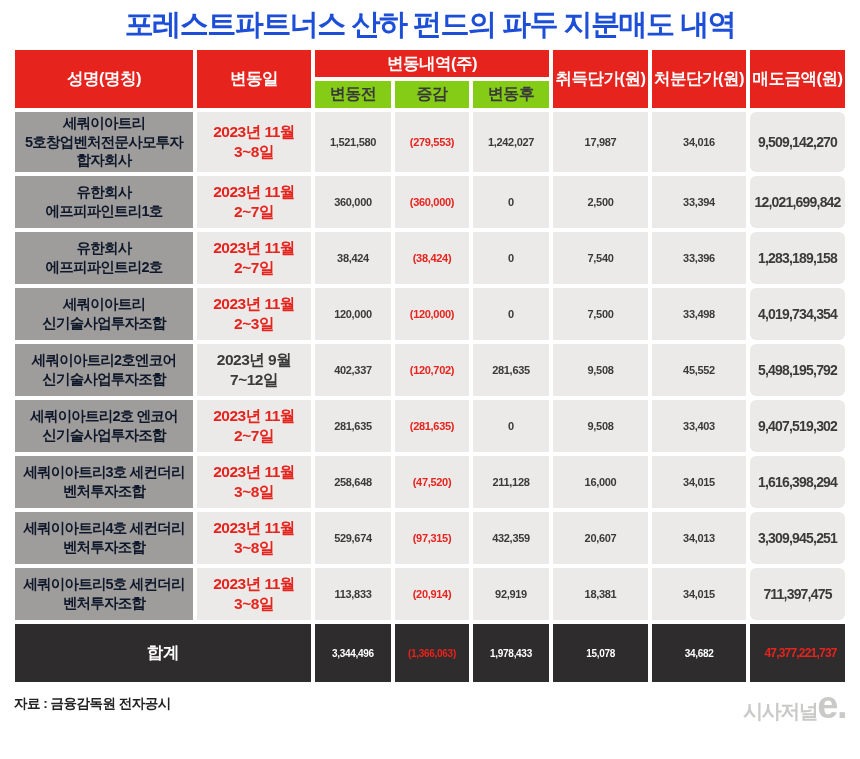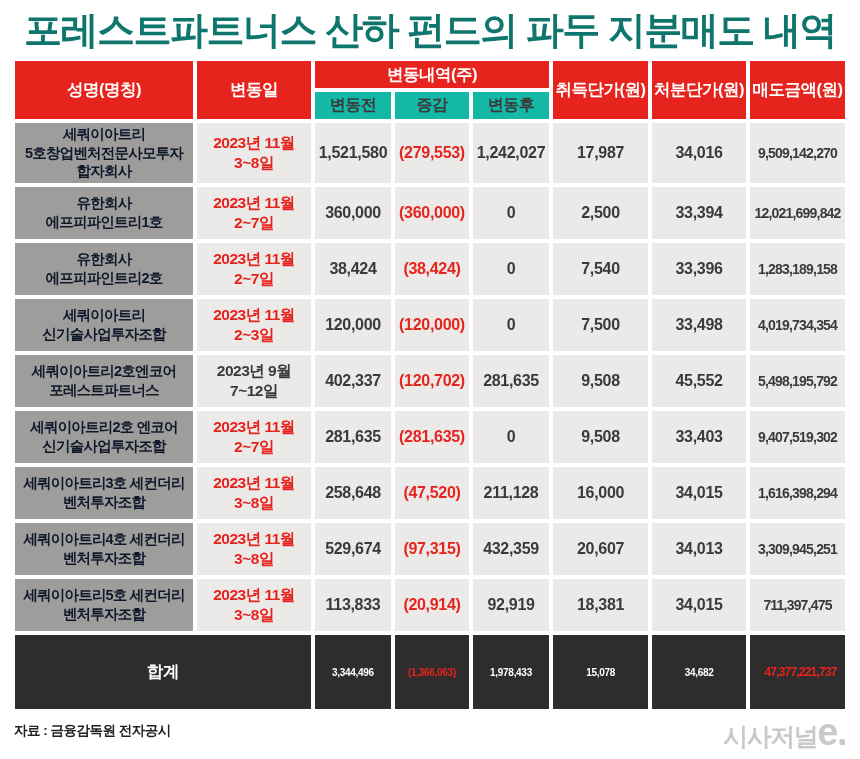--- a/index.html
+++ b/index.html
@@ -6,24 +6,24 @@
   html, body { margin: 0; padding: 0; }
   body {
     width: 860px; height: 759px;
     background: #ffffff;
     font-family: "Liberation Sans", sans-serif;
     overflow: hidden;
   }
   .title {
     margin: 5px 0 1px;
     text-align: center;
-    font-size: 38px;
+    font-size: 29px;
     font-weight: 900;
     letter-spacing: -1.5px;
-    color: #0f766e;
+    color: #1d4ed8;
   }
   table.sale-table {
     table-layout: fixed;
     border-collapse: separate;
     border-spacing: 4px;
     width: 838px;
     margin: 0 11px;
   }
   th, td {
     padding: 0 2px;
@@ -32,21 +32,21 @@
     overflow: hidden;
   }
   th.main {
     background: #e6231d;
     color: #ffffff;
     font-size: 16.5px;
     font-weight: 700;
     letter-spacing: -0.5px;
   }
   th.sub {
-    background: #14b8a6;
+    background: #84cc16;
     color: #3a3a3a;
     font-size: 16px;
     font-weight: 700;
     letter-spacing: -0.5px;
   }
   tr.hr1 { height: 27px; }
   tr.hr2 { height: 27px; }
   tr.data-row { height: 52px; }
   tr.data-row.tall { height: 60px; }
   td.name {
@@ -64,27 +64,27 @@
     font-size: 15.5px;
     font-weight: 700;
     line-height: 1.3;
     letter-spacing: -0.5px;
     white-space: pre-line;
   }
   td.date.plain { color: #3a3a3a; }
   td.num {
     background: #eceae8;
     color: #3a3a3a;
-    font-size: 16px;
+    font-size: 11px;
     font-weight: 700;
     letter-spacing: -0.3px;
   }
   td.num.neg { color: #e6231d; }
-  td.num.amount { font-size: 14px; letter-spacing: -0.8px; }
-  tr.total-row { height: 74px; }
+  td.num.amount { font-size: 14px; letter-spacing: -0.8px; border-radius: 6px; }
+  tr.total-row { height: 58px; }
   tr.total-row td {
     background: #2e2c2c;
     color: #ffffff;
     font-size: 10px;
     font-weight: 700;
     letter-spacing: -0.3px;
   }
   tr.total-row td.label { font-size: 16.5px; }
   tr.total-row td.neg { color: #e8231d; }
   tr.total-row td.amount { font-size: 12px; letter-spacing: -0.8px; padding-left: 8px; }
@@ -101,21 +101,21 @@
     color: #222222;
     padding-bottom: 8px;
   }
   .logo {
     color: #c9c9c8;
     font-weight: 900;
     letter-spacing: -1.5px;
     line-height: 0.85;
     white-space: nowrap;
   }
-  .logo .logo-main { font-size: 25px; }
+  .logo .logo-main { font-size: 20px; }
   .logo .logo-suffix { font-size: 38px; }
 </style>
 </head>
 <body>
 
 <h1 class="title">포레스트파트너스 산하 펀드의 파두 지분매도 내역</h1>
 
 <table class="sale-table">
   <colgroup>
     <col style="width:178px">
@@ -187,21 +187,21 @@
 2~3일</td>
       <td class="num">120,000</td>
       <td class="num neg">(120,000)</td>
       <td class="num">0</td>
       <td class="num">7,500</td>
       <td class="num">33,498</td>
       <td class="num amount">4,019,734,354</td>
     </tr>
     <tr class="data-row">
       <td class="name">세쿼이아트리2호엔코어
-포레스트파트너스</td>
+신기술사업투자조합</td>
       <td class="date plain">2023년 9월
 7~12일</td>
       <td class="num">402,337</td>
       <td class="num neg">(120,702)</td>
       <td class="num">281,635</td>
       <td class="num">9,508</td>
       <td class="num">45,552</td>
       <td class="num amount">5,498,195,792</td>
     </tr>
     <tr class="data-row">

